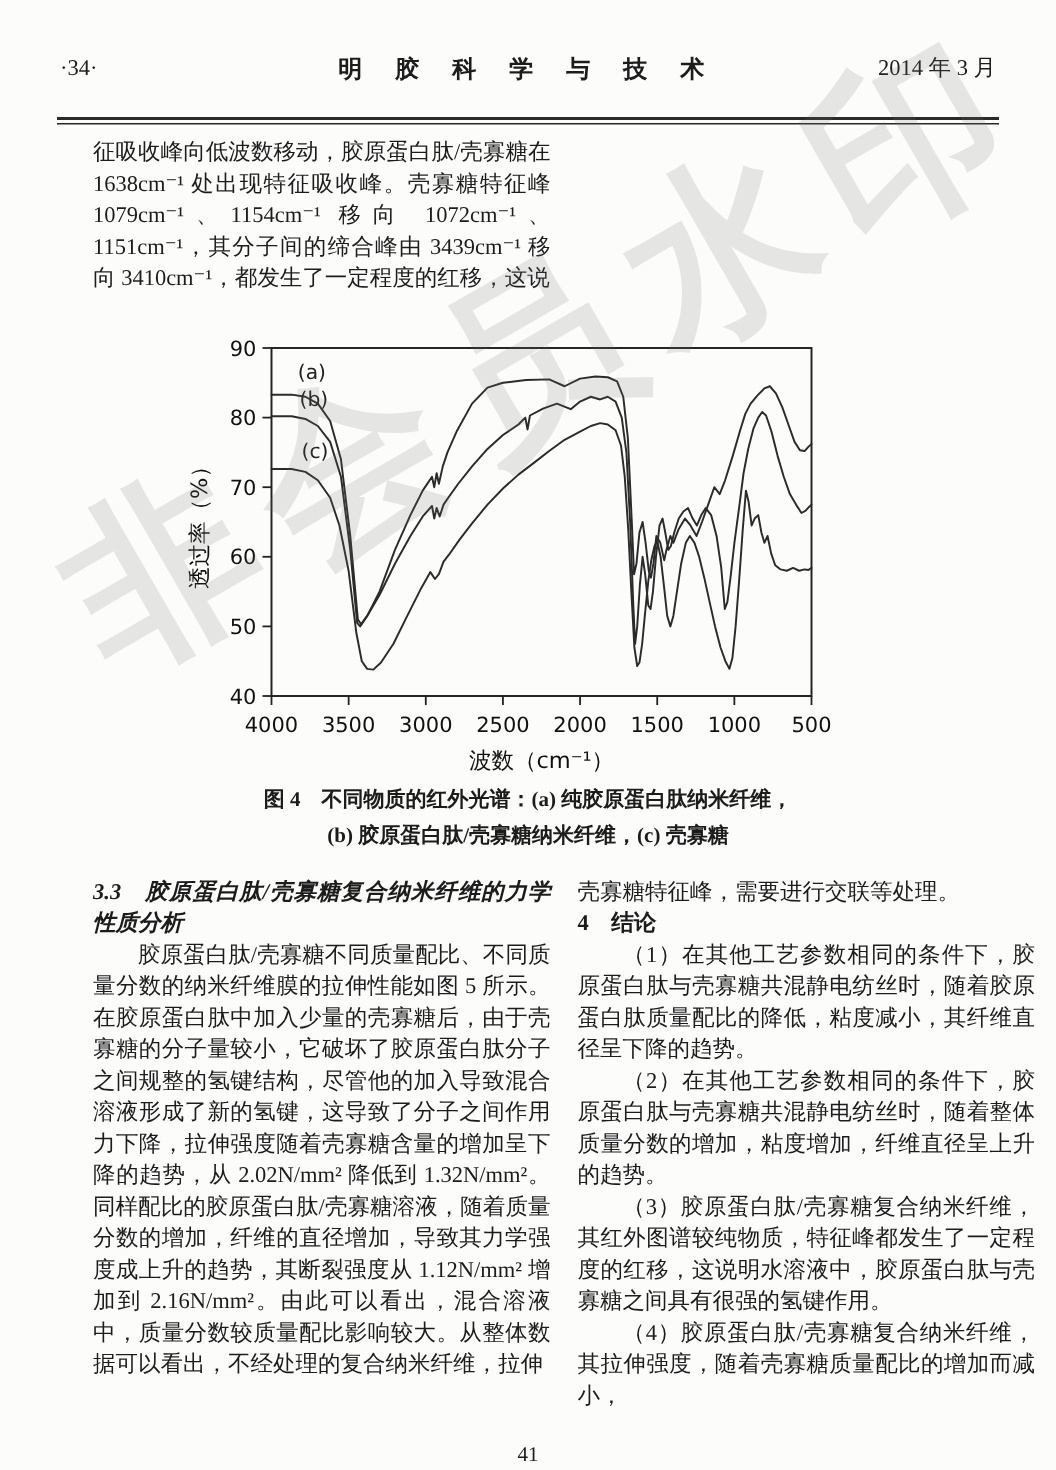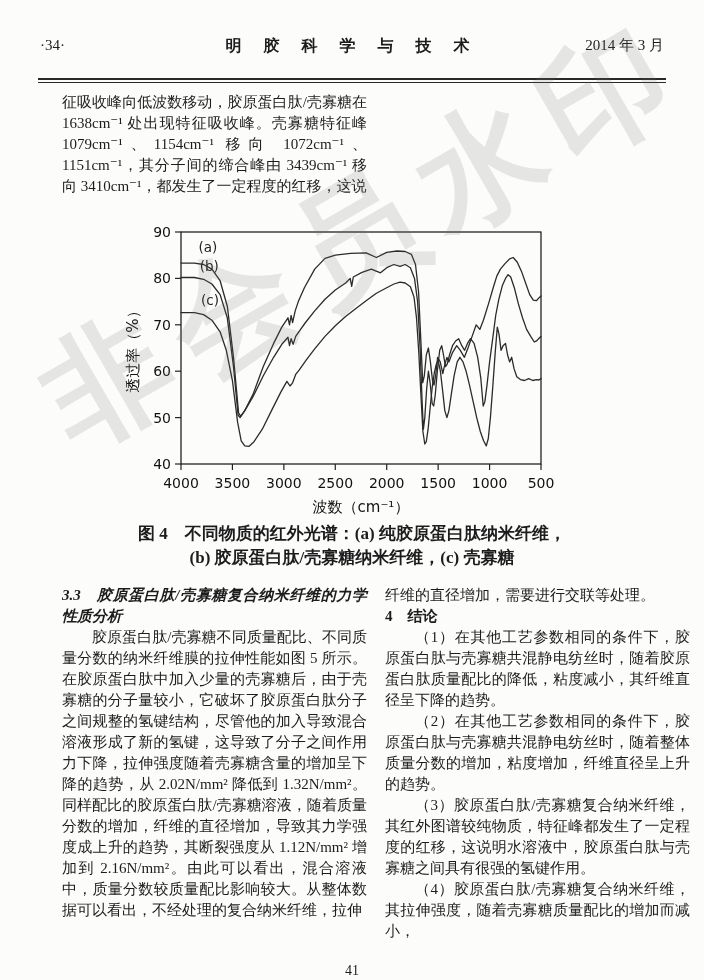--- a/index.html
+++ b/index.html
@@ -16,21 +16,21 @@
   .bottom-cols{top:585px;}
   .col{width:305px;margin:0;}
   .cols p,.cols h3{font-size:15px;line-height:21px;margin:0;
           text-align:justify;text-justify:inter-ideograph;}
   .indent{text-indent:2em;}
   .sec-heading{font-weight:700;font-style:italic;}
   .sec-heading.conclusion{font-style:normal;}
   .chart-wrap{position:absolute;left:124px;top:224px;width:456px;height:300px;}
   .chart-wrap svg text{font-family:"DejaVu Sans","Liberation Sans",sans-serif;}
   .caption{position:absolute;top:522px;left:0;right:0;text-align:center;
-          font-weight:700;font-size:17px;line-height:24px;}
+          font-weight:700;font-size:14px;line-height:24px;}
   .footer{position:absolute;top:963px;left:0;right:0;text-align:center;font-size:14px;}
   .watermark{position:absolute;left:55px;top:330px;font-size:125px;letter-spacing:18px;
           white-space:nowrap;color:rgba(110,110,110,0.16);font-weight:700;
           transform:rotate(-30deg);transform-origin:0 50%;pointer-events:none;z-index:5;}
 </style>
 </head>
 <body>
 
 <div class="page">
 
@@ -91,21 +91,21 @@
     <div>图 4　不同物质的红外光谱：(a) 纯胶原蛋白肽纳米纤维，</div>
     <div>(b) 胶原蛋白肽/壳寡糖纳米纤维，(c) 壳寡糖</div>
   </div>
 
   <div class="cols bottom-cols">
     <div class="col">
       <h3 class="sec-heading">3.3　胶原蛋白肽/壳寡糖复合纳米纤维的力学性质分析</h3>
       <p class="indent">胶原蛋白肽/壳寡糖不同质量配比、不同质量分数的纳米纤维膜的拉伸性能如图 5 所示。在胶原蛋白肽中加入少量的壳寡糖后，由于壳寡糖的分子量较小，它破坏了胶原蛋白肽分子之间规整的氢键结构，尽管他的加入导致混合溶液形成了新的氢键，这导致了分子之间作用力下降，拉伸强度随着壳寡糖含量的增加呈下降的趋势，从 2.02N/mm² 降低到 1.32N/mm²。同样配比的胶原蛋白肽/壳寡糖溶液，随着质量分数的增加，纤维的直径增加，导致其力学强度成上升的趋势，其断裂强度从 1.12N/mm² 增加到 2.16N/mm²。由此可以看出，混合溶液中，质量分数较质量配比影响较大。从整体数据可以看出，不经处理的复合纳米纤维，拉伸</p>
     </div>
     <div class="col">
-      <p>纤维的直径增加，需要进行交联等处理。</p>
+      <p>壳寡糖特征峰，需要进行交联等处理。</p>
       <h3 class="sec-heading conclusion">4　结论</h3>
       <p class="indent">（1）在其他工艺参数相同的条件下，胶原蛋白肽与壳寡糖共混静电纺丝时，随着胶原蛋白肽质量配比的降低，粘度减小，其纤维直径呈下降的趋势。</p>
       <p class="indent">（2）在其他工艺参数相同的条件下，胶原蛋白肽与壳寡糖共混静电纺丝时，随着整体质量分数的增加，粘度增加，纤维直径呈上升的趋势。</p>
       <p class="indent">（3）胶原蛋白肽/壳寡糖复合纳米纤维，其红外图谱较纯物质，特征峰都发生了一定程度的红移，这说明水溶液中，胶原蛋白肽与壳寡糖之间具有很强的氢键作用。</p>
       <p class="indent">（4）胶原蛋白肽/壳寡糖复合纳米纤维，其拉伸强度，随着壳寡糖质量配比的增加而减小，</p>
     </div>
   </div>
 
   <div class="footer">
     <span>41</span>

